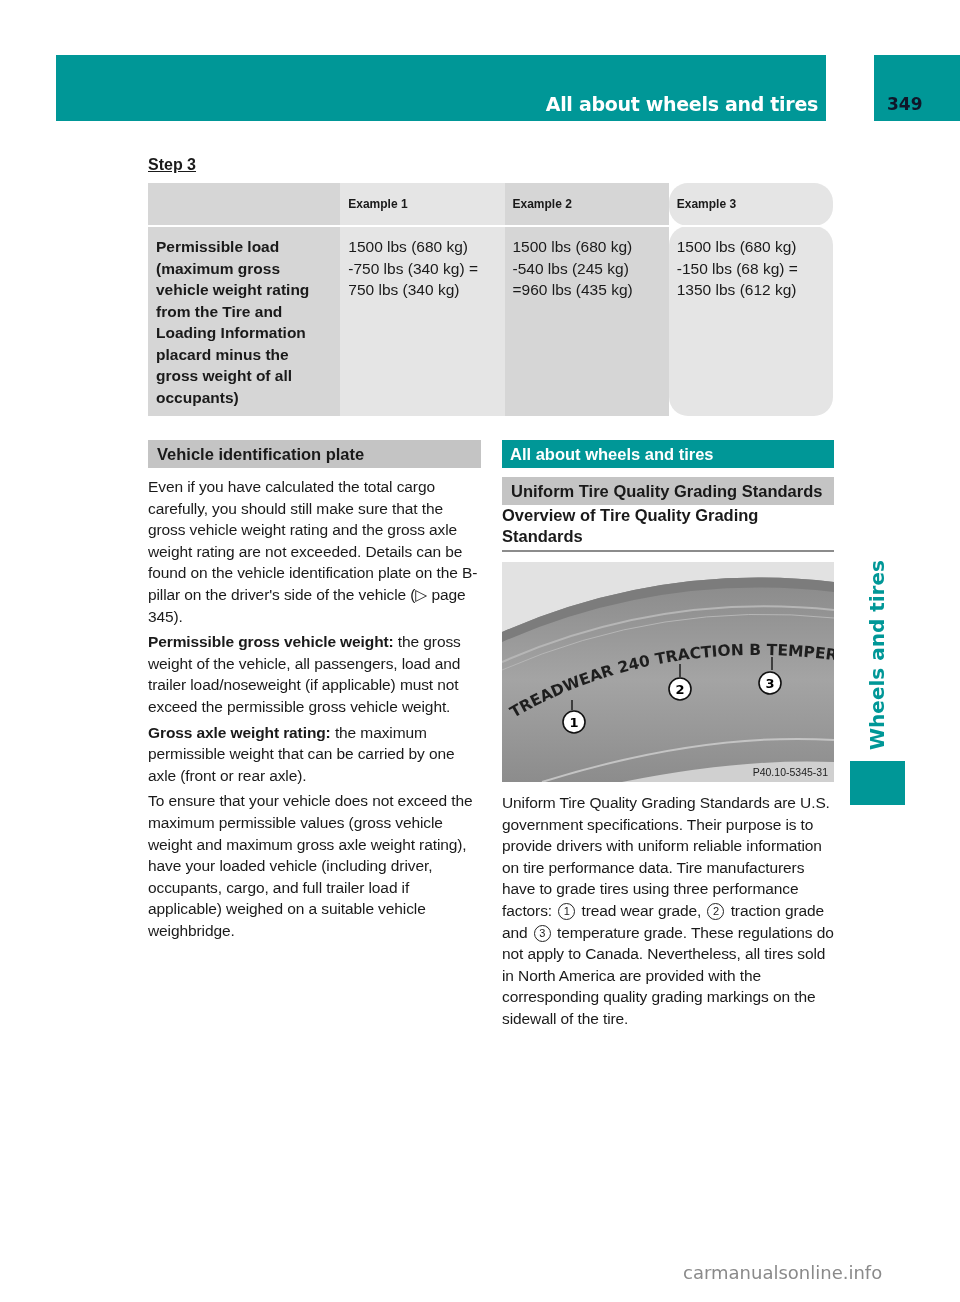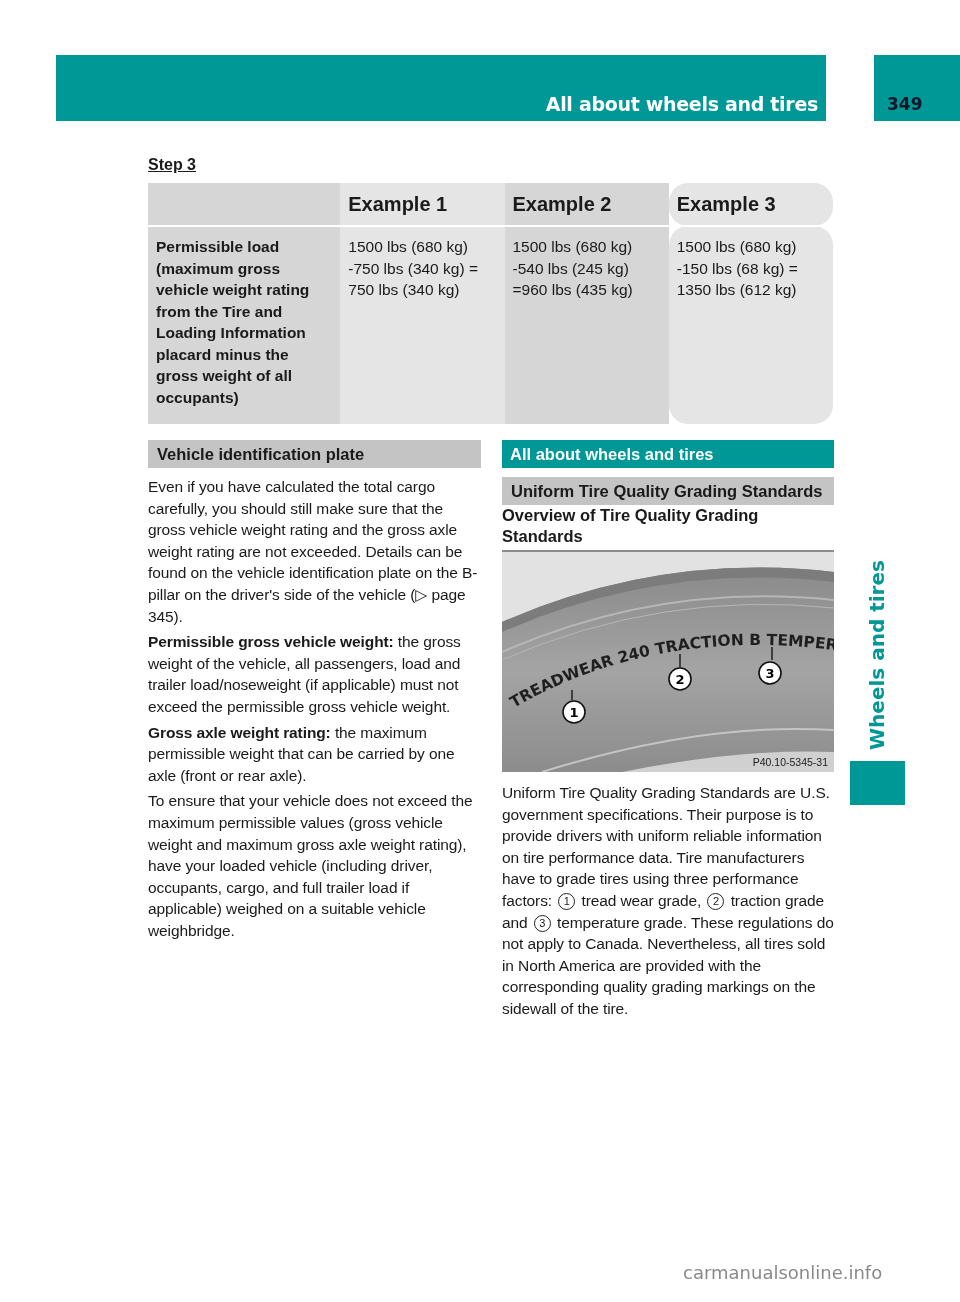--- a/index.html
+++ b/index.html
@@ -27,44 +27,44 @@
   }
   .step-label {
     position: absolute; left: 148px; top: 156px; font-weight: bold; font-size: 16px; text-decoration: underline;
   }
   table.load-table {
     position: absolute; left: 148px; top: 183px; width: 685px;
     border-collapse: collapse; font-size: 15.5px;
   }
   .load-table th, .load-table td { vertical-align: top; padding: 0 8px; }
   .load-table th {
-    height: 42px; text-align: left; font-weight: bold; font-size: 20px;
+    height: 42px; text-align: left; font-weight: bold; font-size: 12px;
     border-bottom: 2px solid #fff; vertical-align: middle;
   }
-  .load-table td { padding-top: 9px; padding-bottom: 16px; line-height: 21.5px; }
+  .load-table td { padding-top: 9px; padding-bottom: 8px; line-height: 21.5px; }
   .col0 { width: 176px; background: #d6d6d6; }
   .col1 { width: 148px; background: #e5e5e5; }
   .col2 { width: 148px; background: #d6d6d6; }
   .col3 { width: 148px; background: #e5e5e5; border-radius: 19px; }
   .row-label { font-weight: bold; }
   .cell-line { display: block; white-space: nowrap; }
 
   .col-left { position: absolute; left: 148px; top: 440px; width: 333px; }
   .col-right { position: absolute; left: 502px; top: 440px; width: 332px; }
   .sec-head-gray {
     background: #c4c4c4; font-weight: bold; font-size: 16.5px;
     padding: 4px 8px 4px 9px; margin: 0 0 8px 0; line-height: 20px;
   }
   .sec-head-teal {
     background: #009797; color: #fff; font-weight: bold; font-size: 16.5px;
     padding: 4px 8px; line-height: 20px; margin-bottom: 9px;
   }
   .sub-head {
     font-weight: bold; font-size: 16.5px; line-height: 21px;
-    padding-bottom: 3px; border-bottom: 2px solid #8c8c8c; 
+    padding-bottom: 3px; border-bottom: 2px solid #8c8c8c; margin-bottom: 10px;
   }
   p.body-text {
     margin: 0 0 4px 0; font-size: 15.5px; line-height: 21.6px; letter-spacing: -0.1px;
   }
   .bold { font-weight: bold; }
 
   .tire-figure {
     position: relative; width: 332px; height: 220px; background: #dcdcdc; overflow: hidden;
     margin-bottom: 10px;
   }

